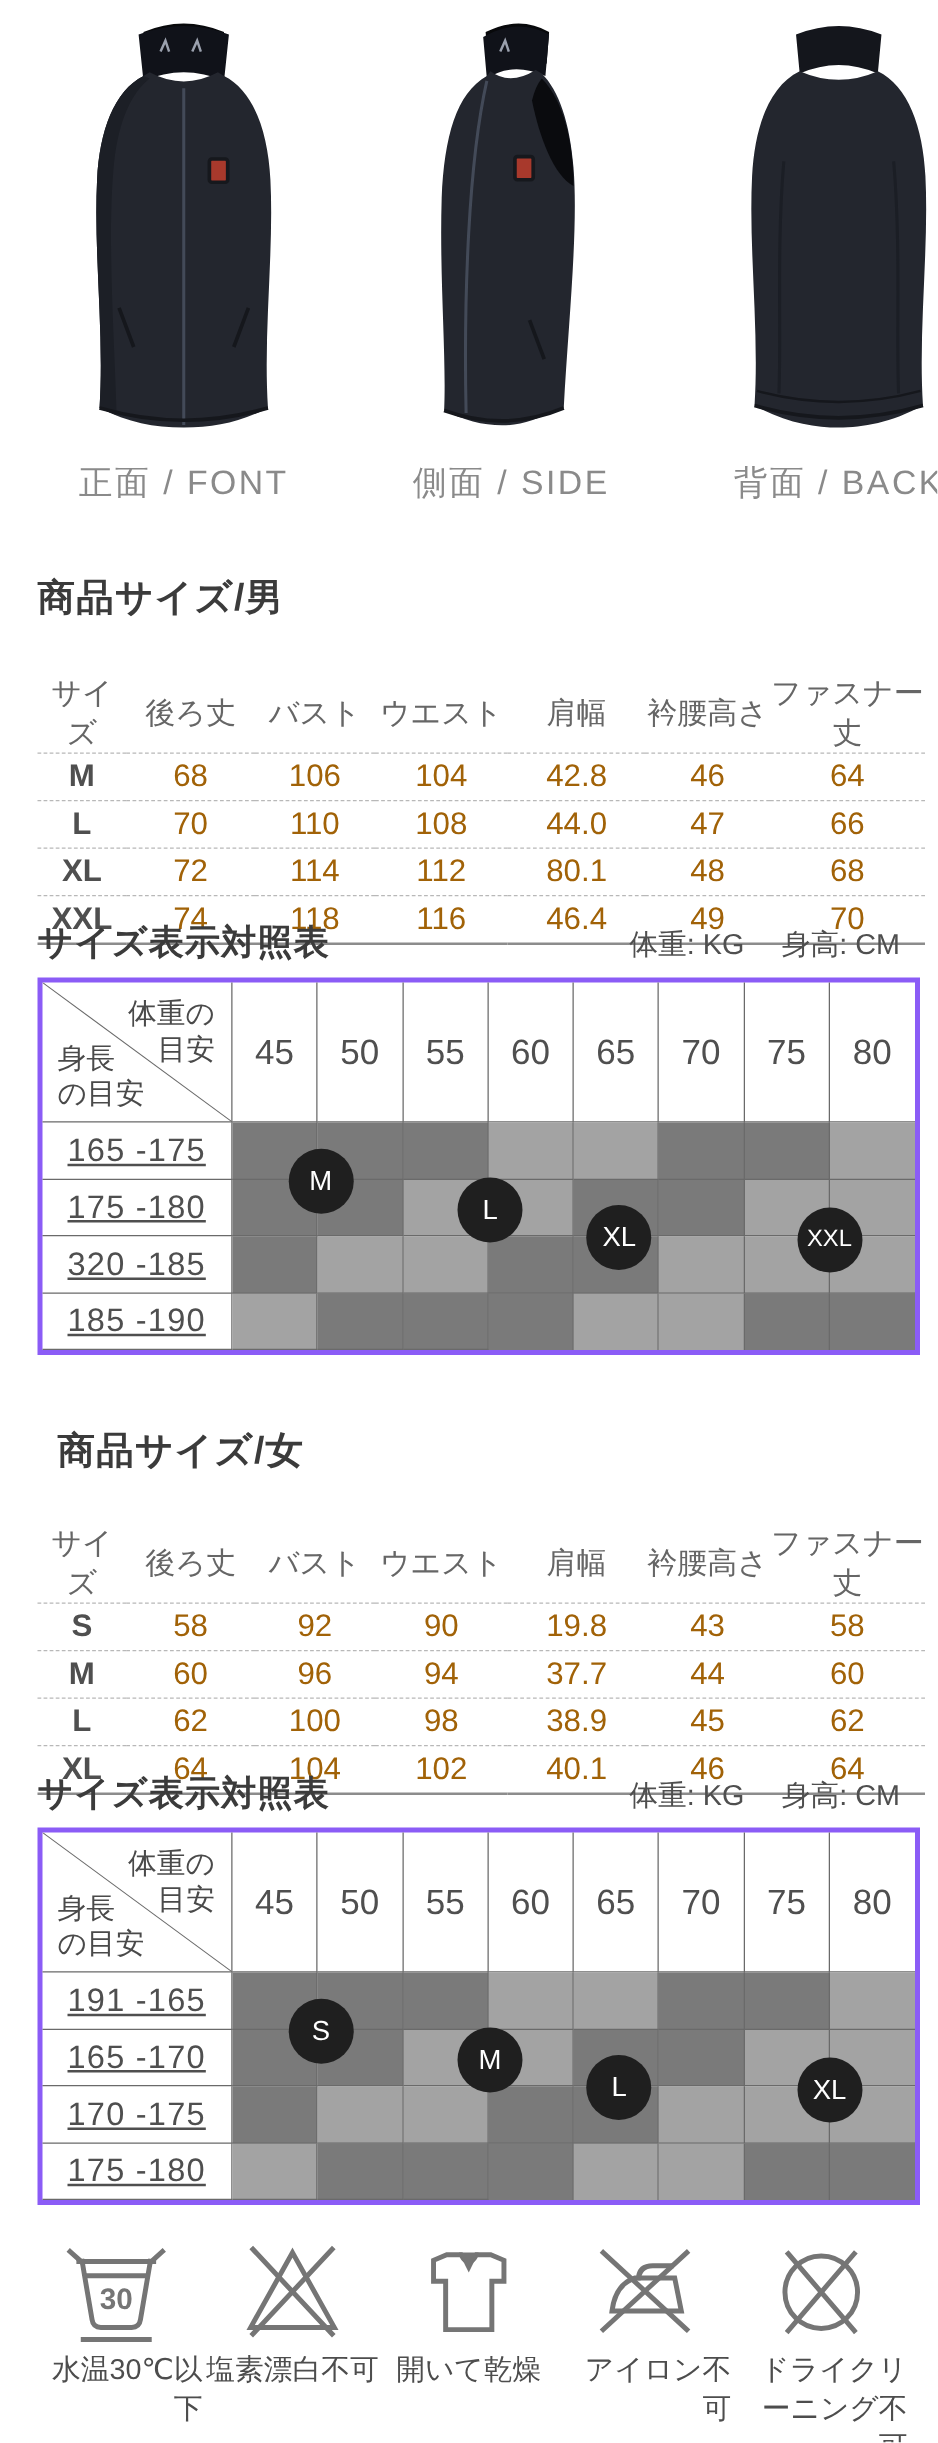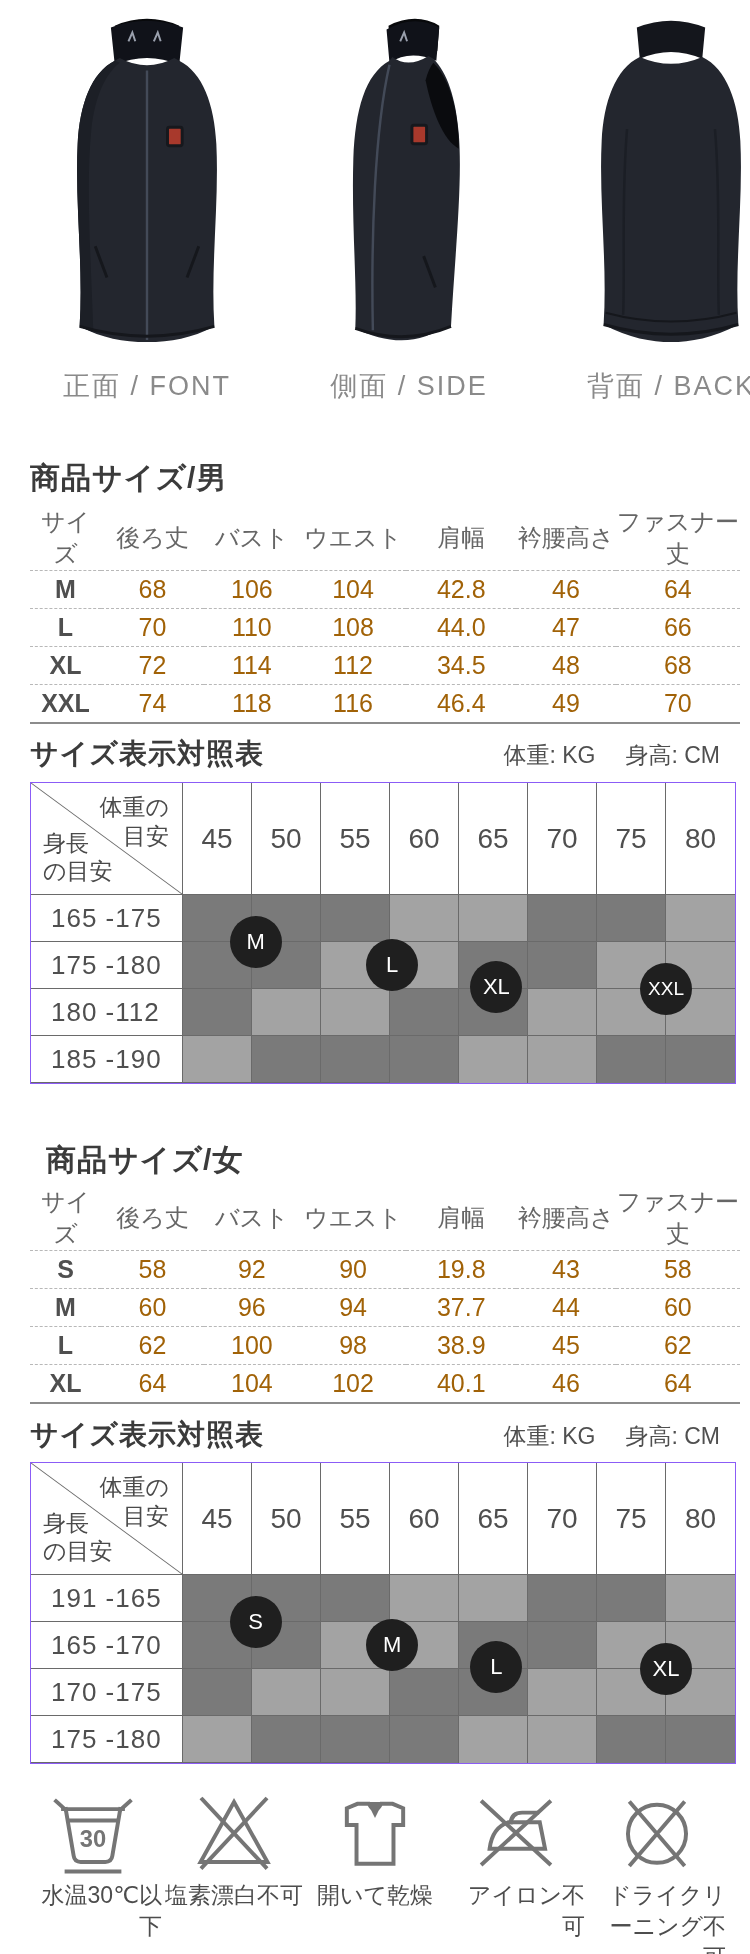--- a/index.html
+++ b/index.html
@@ -10,44 +10,44 @@
   
   .views { position:absolute; top:12px; left:0; width:750px; display:flex; }
   .view { width:250px; display:flex; flex-direction:column; align-items:center;margin-left:32px; }
   .view svg { display:block; }
   .view-label { margin-top:24px; font-size:27px; color:#8a8a8a; letter-spacing:2px; }
 
   
   .sec-title { position:absolute; left:30px; font-size:30px; font-weight:bold; color:#3b3b3b; letter-spacing:1px; }
 
   
-  .tbl-wrap { position:absolute; left:30px; width:710px; }
+  .tbl-wrap { position:absolute; left:30px; width:710px;margin-top:32px; }
   .tbl-wrap table { width:100%; border-collapse:collapse; table-layout:fixed; }
   .tbl-wrap th { font-weight:normal; color:#666; font-size:24px; height:38px; text-align:center; border-bottom:1px dashed #b8b8b8; }
   .tbl-wrap td { color:#a16207; font-size:25px; height:38px; text-align:center; border-bottom:1px dashed #b8b8b8; }
   .tbl-wrap tr:last-child td { border-bottom:2px solid #8c8c8c; }
   .tbl-wrap td.sz { font-weight:bold; color:#4f4f4f; }
 
   
   .chart-head { position:absolute; left:30px; right:30px; display:flex; justify-content:space-between; align-items:flex-end; }
   .chart-title { font-size:28px; font-weight:bold; color:#3b3b3b; letter-spacing:1px; }
   .chart-units { display:flex; gap:30px; font-size:23px; color:#4f4f4f; padding-bottom:2px; }
 
   
-  .size-grid { position:absolute; left:30px; width:706px; height:302px; border:1px solid #8b5cf6;
+  .size-grid { position:absolute; left:30px; width:706px; height:302px; border:4px solid #8b5cf6;
                display:grid; grid-template-columns:152px repeat(8,1fr); grid-template-rows:112px repeat(4,1fr); }
   .gcell { border-right:1px solid #6a6a6a; border-bottom:1px solid #6a6a6a; display:flex; align-items:center; justify-content:center; }
   .size-grid > .gcell:nth-child(9n) { border-right:none; }
   .size-grid > .gcell:nth-last-child(-n+9):not(.badge) { border-bottom:none; }
   .corner { position:relative; }
   .corner svg { position:absolute; inset:0; width:100%; height:100%; }
   .corner .ct { position:absolute; top:10px; right:13px; font-size:23px; color:#4a4a4a; text-align:right; white-space:pre-line; line-height:1.25; }
   .corner .cb { position:absolute; bottom:8px; left:12px; font-size:23px; color:#4a4a4a; text-align:left; white-space:pre-line; line-height:1.25; }
   .wcell { font-size:28px; color:#4f4f4f; }
-  .hcell { justify-content:flex-start; padding-left:20px; font-size:26px; color:#4f4f4f; letter-spacing:1px; }
+  .hcell { justify-content:flex-start; padding-left:20px; font-size:26px; color:#4f4f4f; letter-spacing:1px;text-decoration:underline; }
   .dark  { background:#7a7a7a; }
   .light { background:#a3a3a3; }
   .badge { position:absolute; width:52px; height:52px; border-radius:50%; background:#1f1f1f; color:#fff;
            display:flex; align-items:center; justify-content:center; font-size:22px; transform:translate(-50%,-50%); z-index:2; }
 
   
   .care { position:absolute; top:1788px; left:24px; width:702px; display:flex; justify-content:space-between; }
   .care-item { width:138px; display:flex; flex-direction:column; align-items:center; }
   .care-item svg { display:block; }
   .care-label { margin-top:4px; font-size:23px; color:#4d4d4d; text-align:right; line-height:1.35; }
@@ -139,21 +139,21 @@
             <td>108</td>
             <td>44.0</td>
             <td>47</td>
             <td>66</td>
           </tr>
           <tr>
             <td class="sz">XL</td>
             <td>72</td>
             <td>114</td>
             <td>112</td>
-            <td>34.5</td>
+            <td>80.1</td>
             <td>48</td>
             <td>68</td>
           </tr>
           <tr>
             <td class="sz">XXL</td>
             <td>74</td>
             <td>118</td>
             <td>116</td>
             <td>46.4</td>
             <td>49</td>
@@ -199,21 +199,21 @@
       <div class="gcell light"></div>
       <div class="gcell hcell">175 -180</div>
       <div class="gcell dark"></div>
       <div class="gcell dark"></div>
       <div class="gcell light"></div>
       <div class="gcell light"></div>
       <div class="gcell dark"></div>
       <div class="gcell dark"></div>
       <div class="gcell light"></div>
       <div class="gcell light"></div>
-      <div class="gcell hcell">180 -112</div>
+      <div class="gcell hcell">320 -185</div>
       <div class="gcell dark"></div>
       <div class="gcell light"></div>
       <div class="gcell light"></div>
       <div class="gcell dark"></div>
       <div class="gcell dark"></div>
       <div class="gcell light"></div>
       <div class="gcell light"></div>
       <div class="gcell light"></div>
       <div class="gcell hcell">185 -190</div>
       <div class="gcell light"></div>

